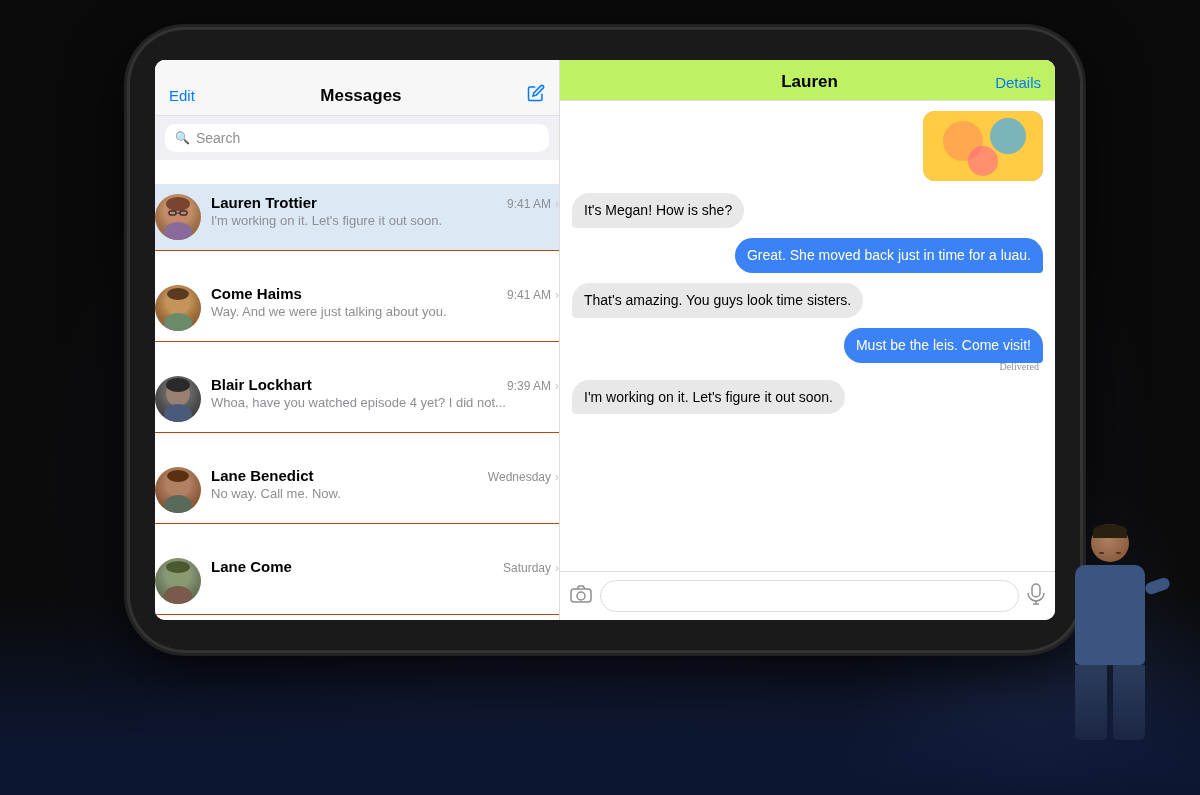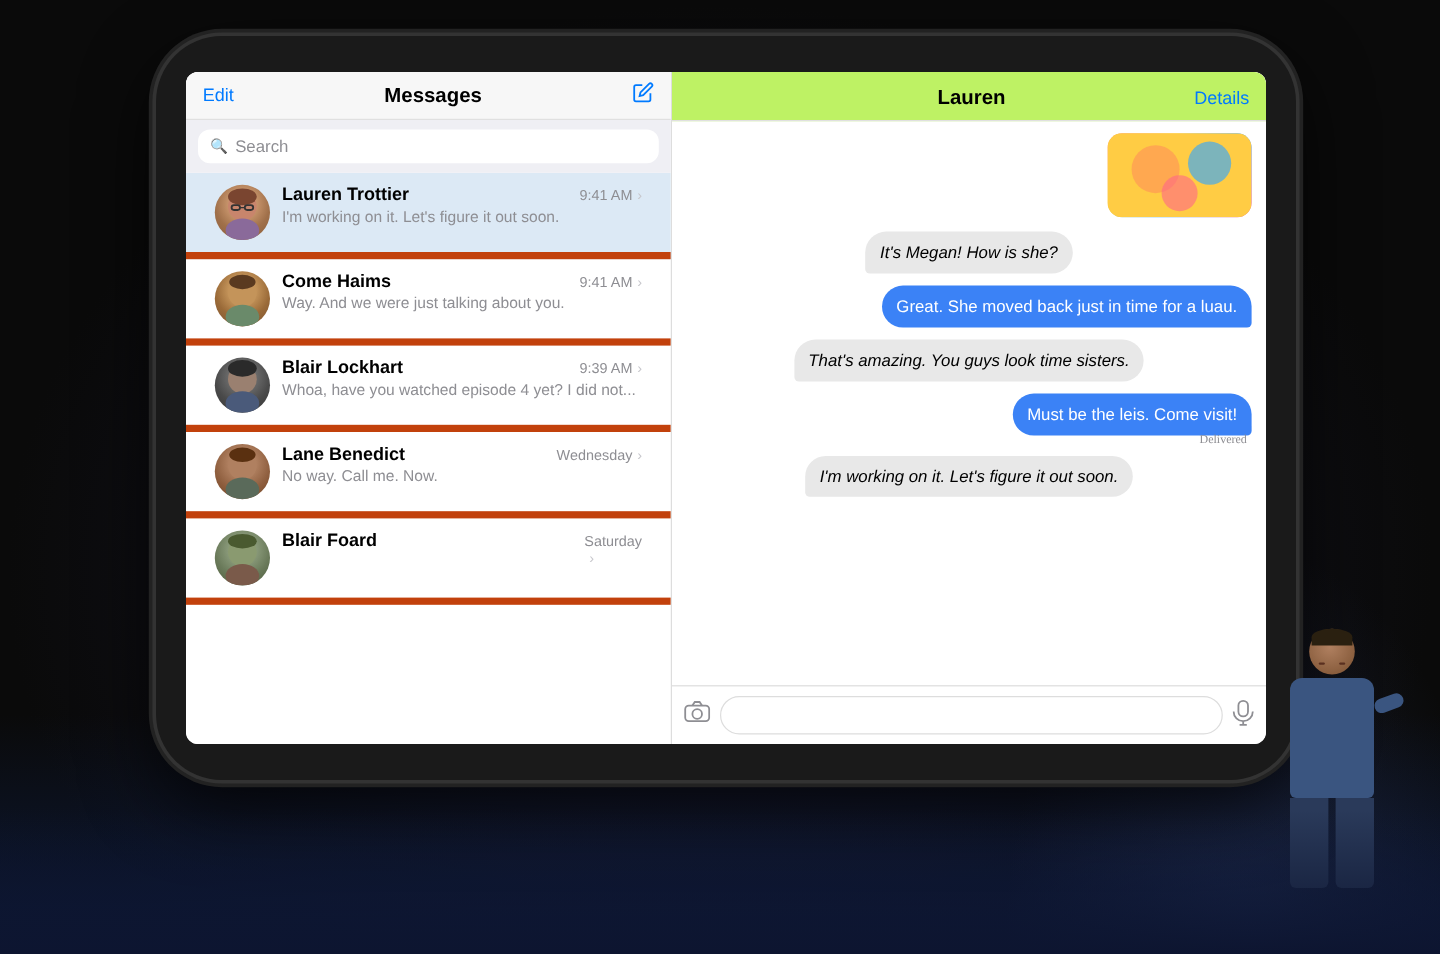--- a/index.html
+++ b/index.html
@@ -65,21 +65,21 @@
       border-right: 1px solid #ddd;
       display: flex;
       flex-direction: column;
       background: #fff;
     }
 
     .messages-header {
       display: flex;
       align-items: center;
       justify-content: space-between;
-      padding: 8px 14px 8px;
+      padding: 24px 14px 8px;
       border-bottom: 1px solid #e0e0e0;
       background: #f7f7f7;
     }
 
     .messages-header-title {
       font-size: 17px;
       font-weight: 600;
       color: #000;
       text-align: center;
       flex: 1;
@@ -123,24 +123,25 @@
 
     
     .conv-list {
       flex: 1;
       overflow: hidden;
     }
 
     .conv-item {
       display: flex;
       align-items: flex-start;
-      padding: 10px 24px;
-      border-bottom: 6px solid #c2410c;
+      padding: 10px 0;
+      border-bottom: 1px solid #c2410c;
       cursor: pointer;
       position: relative;
+      margin-top: 24px;
     }
 
     .conv-item.active {
       background: #dce9f5;
     }
 
     .avatar {
       width: 46px;
       height: 46px;
       border-radius: 50%;
@@ -258,22 +259,21 @@
     }
 
     
     .bubble-row {
       display: flex;
       align-items: flex-end;
       margin-bottom: 2px;
     }
 
     .bubble-row.received {
-      justify-content: center;
-      font-style: italic;
+      justify-content: flex-start;
     }
 
     .bubble-row.sent {
       justify-content: flex-end;
     }
 
     .bubble {
       max-width: 72%;
       padding: 8px 12px;
       border-radius: 18px;
@@ -484,22 +484,22 @@
         <div class="conv-item">
           <div class="avatar avatar-lane">
             <svg width="46" height="46" viewBox="0 0 46 46">
               <circle cx="23" cy="18" r="12" fill="#8a9a70"></circle>
               <ellipse cx="23" cy="9" rx="12" ry="6" fill="#4a5a30"></ellipse>
               <ellipse cx="23" cy="38" rx="14" ry="10" fill="#7a5a4a"></ellipse>
             </svg>
           </div>
           <div class="conv-info">
             <div class="conv-top">
-              <span class="conv-name">Blair Foard</span>
-              <span style="display:flex;align-items:flex-start;flex-direction:column;">
+              <span class="conv-name">Lane Come</span>
+              <span style="display:flex;align-items:flex-start;">
                 <span class="conv-time">Saturday</span>
                 <span class="conv-chevron">›</span>
               </span>
             </div>
             <div class="conv-preview"></div>
           </div>
         </div>
 
       </div>
     </div>

